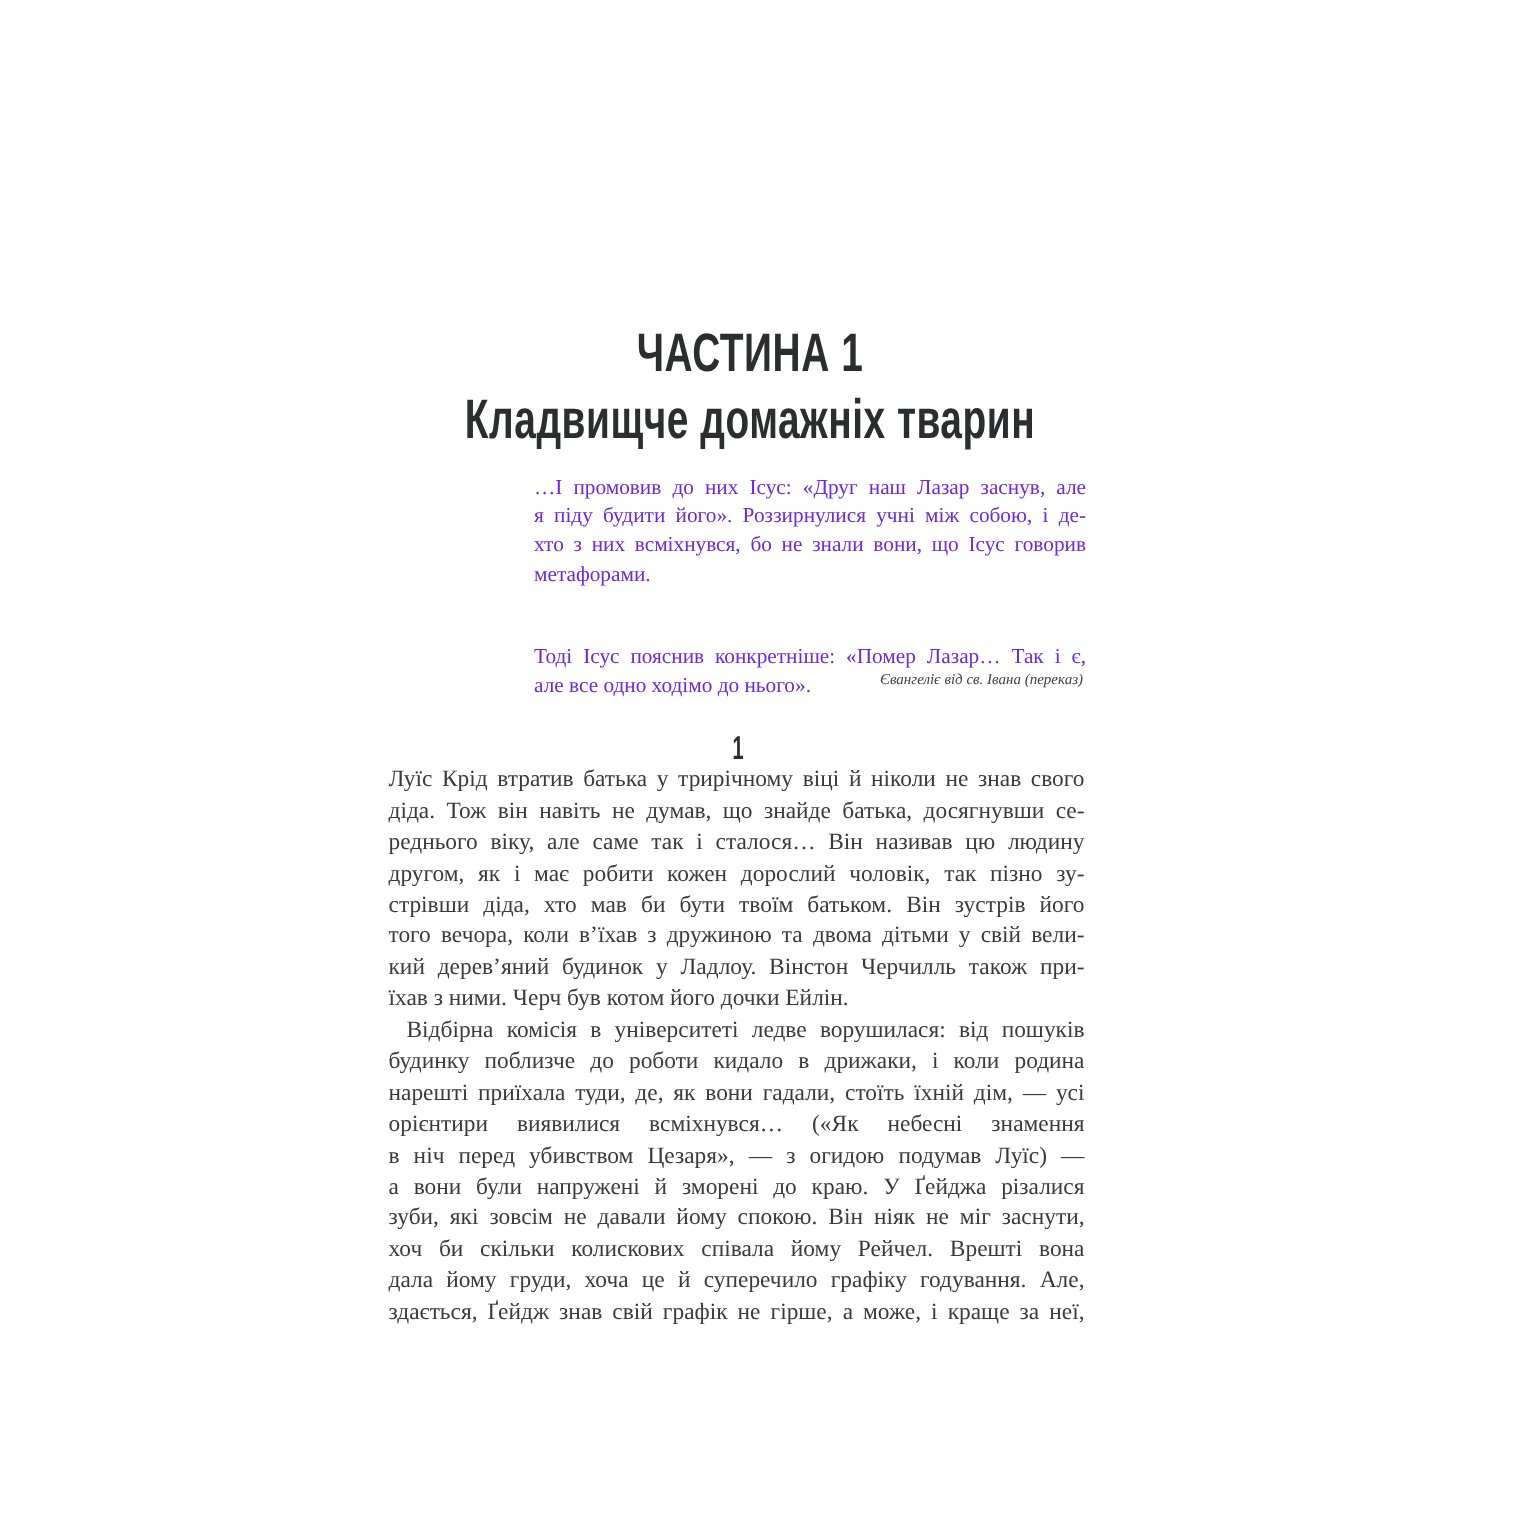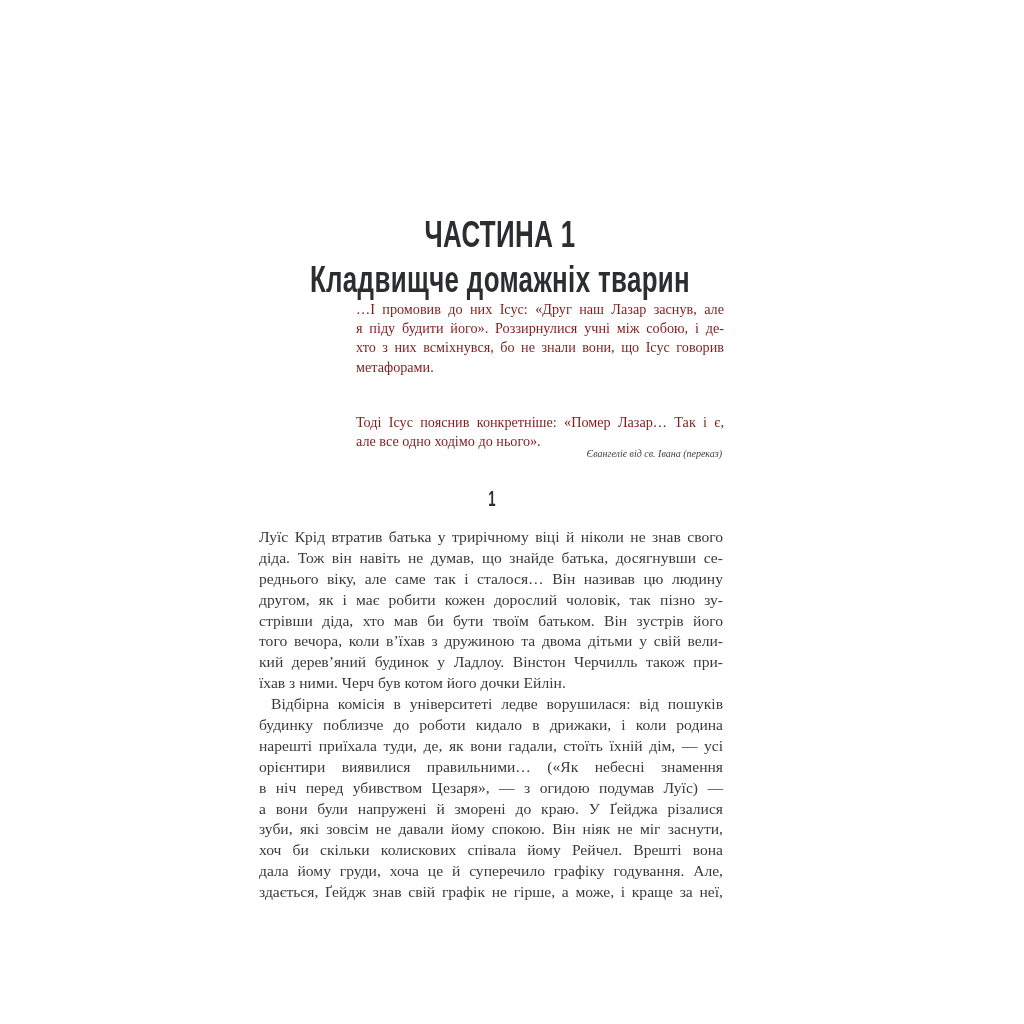--- a/index.html
+++ b/index.html
@@ -42,24 +42,24 @@
       font-size: 37px;
       line-height: 42px;
       left: 200px;
       width: 600px;
       transform: scaleX(0.70);
     }
     .epigraph {
       position: absolute;
       left: 356px;
       width: 368px;
-      top: 300px;
+      top: 316px;
       font-size: 14.2px;
       line-height: 19.2px;
-      color: #7f1d1d;
+      color: #6d28d9;
       text-align: justify;
     }
     .epigraph p {
       margin: 0;
     }
     .epigraph-source {
       position: absolute;
       left: 356px;
       width: 366px;
       top: 444px;
@@ -79,21 +79,21 @@
       font-weight: bold;
       font-size: 22px;
       line-height: 26px;
       color: #2b2d2f;
       transform: scaleX(0.6);
     }
     .body-text {
       position: absolute;
       left: 259px;
       width: 464px;
-      top: 527px;
+      top: 510px;
       font-size: 15.6px;
       line-height: 20.9px;
       color: #3a3a3a;
       text-align: justify;
     }
     .body-text .line {
       display: block;
       white-space: nowrap;
       text-align-last: justify;
       text-align: justify;
@@ -132,21 +132,21 @@
       <span class="line">діда. Тож він навіть не думав, що знайде батька, досягнувши се-</span>
       <span class="line">реднього віку, але саме так і сталося… Він називав цю людину</span>
       <span class="line">другом, як і має робити кожен дорослий чоловік, так пізно зу-</span>
       <span class="line">стрівши діда, хто мав би бути твоїм батьком. Він зустрів його</span>
       <span class="line">того вечора, коли в’їхав з дружиною та двома дітьми у свій вели-</span>
       <span class="line">кий дерев’яний будинок у Ладлоу. Вінстон Черчилль також при-</span>
       <span class="line last">їхав з ними. Черч був котом його дочки Ейлін.</span>
       <span class="line indent">Відбірна комісія в університеті ледве ворушилася: від пошуків</span>
       <span class="line">будинку поблизче до роботи кидало в дрижаки, і коли родина</span>
       <span class="line">нарешті приїхала туди, де, як вони гадали, стоїть їхній дім, — усі</span>
-      <span class="line">орієнтири виявилися правильними… («Як небесні знамення</span>
+      <span class="line">орієнтири виявилися всміхнувся… («Як небесні знамення</span>
       <span class="line">в ніч перед убивством Цезаря», — з огидою подумав Луїс) —</span>
       <span class="line">а вони були напружені й зморені до краю. У Ґейджа різалися</span>
       <span class="line">зуби, які зовсім не давали йому спокою. Він ніяк не міг заснути,</span>
       <span class="line">хоч би скільки колискових співала йому Рейчел. Врешті вона</span>
       <span class="line">дала йому груди, хоча це й суперечило графіку годування. Але,</span>
       <span class="line">здається, Ґейдж знав свій графік не гірше, а може, і краще за неї,</span>
     </div>
 
 </div>
 

